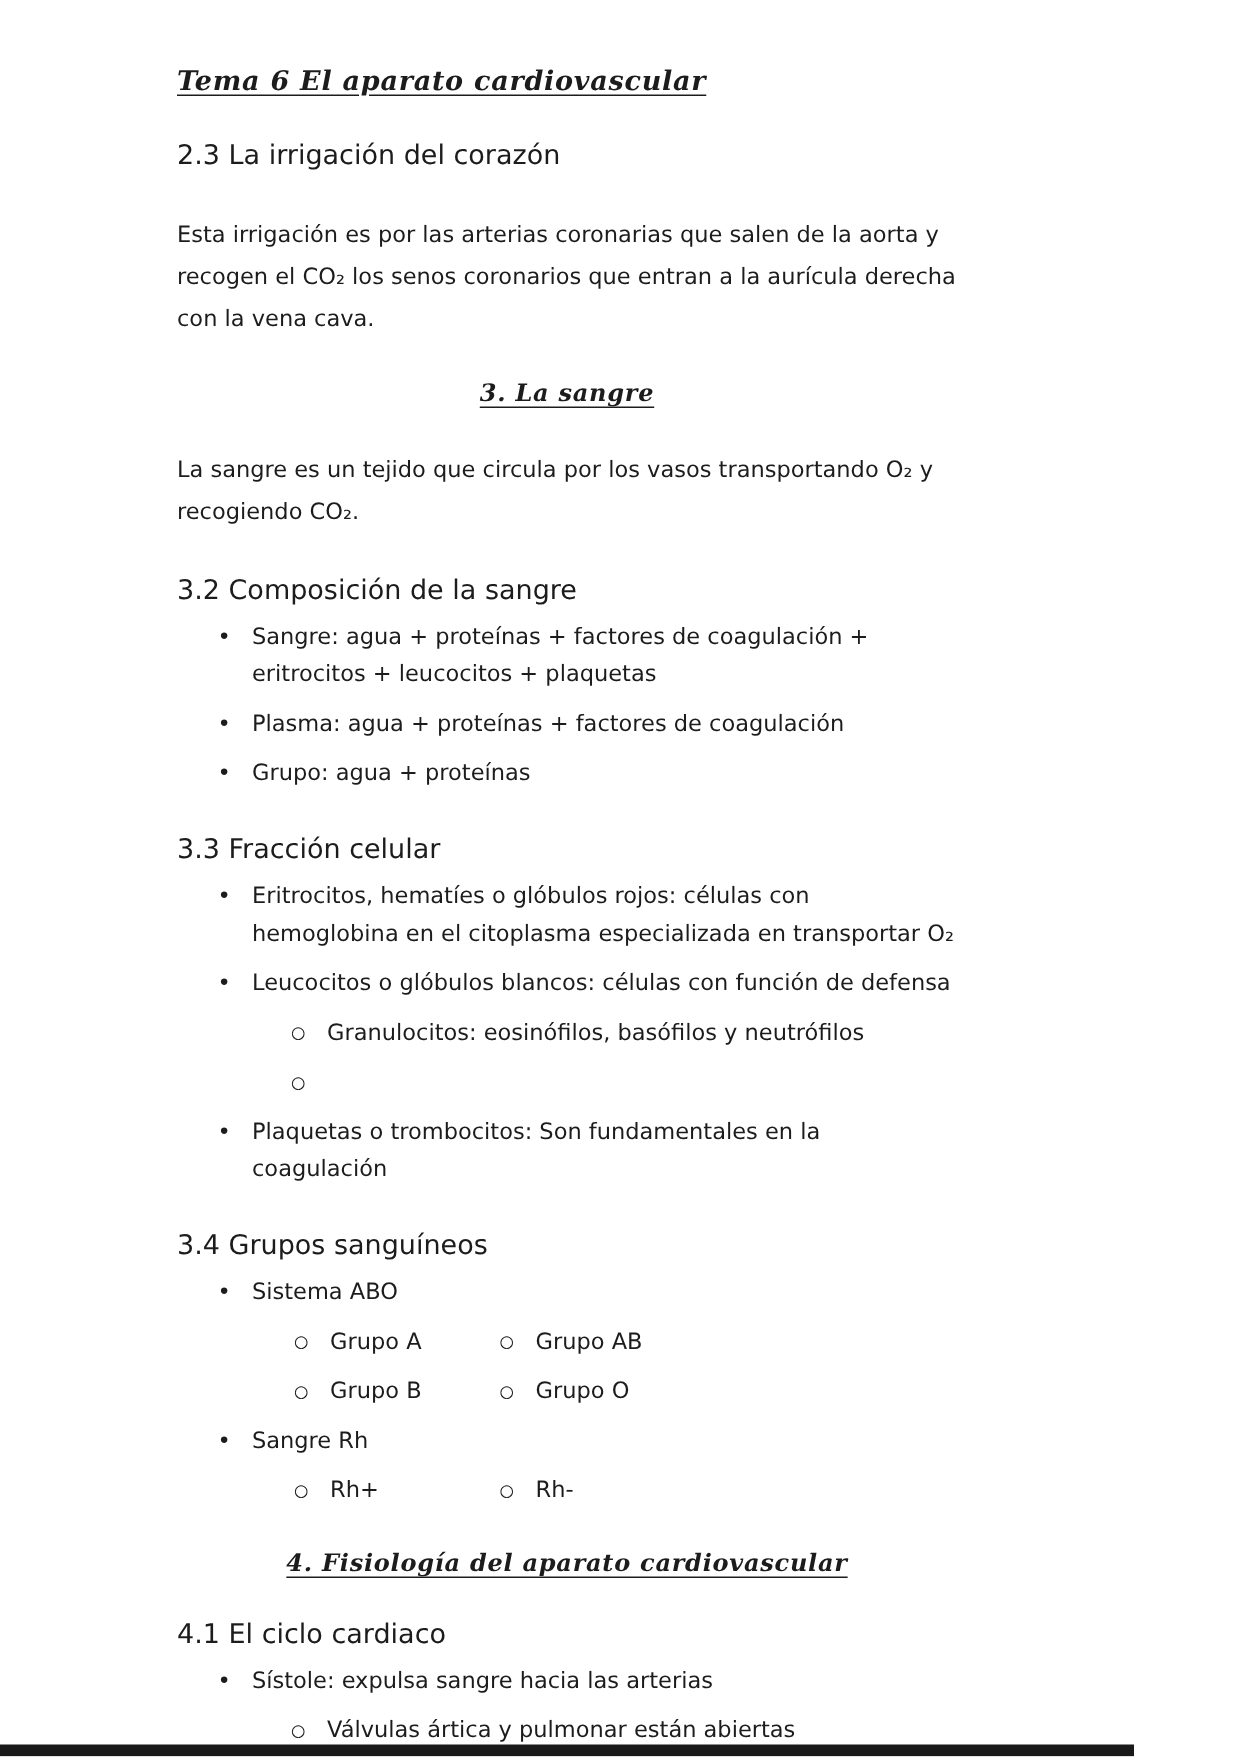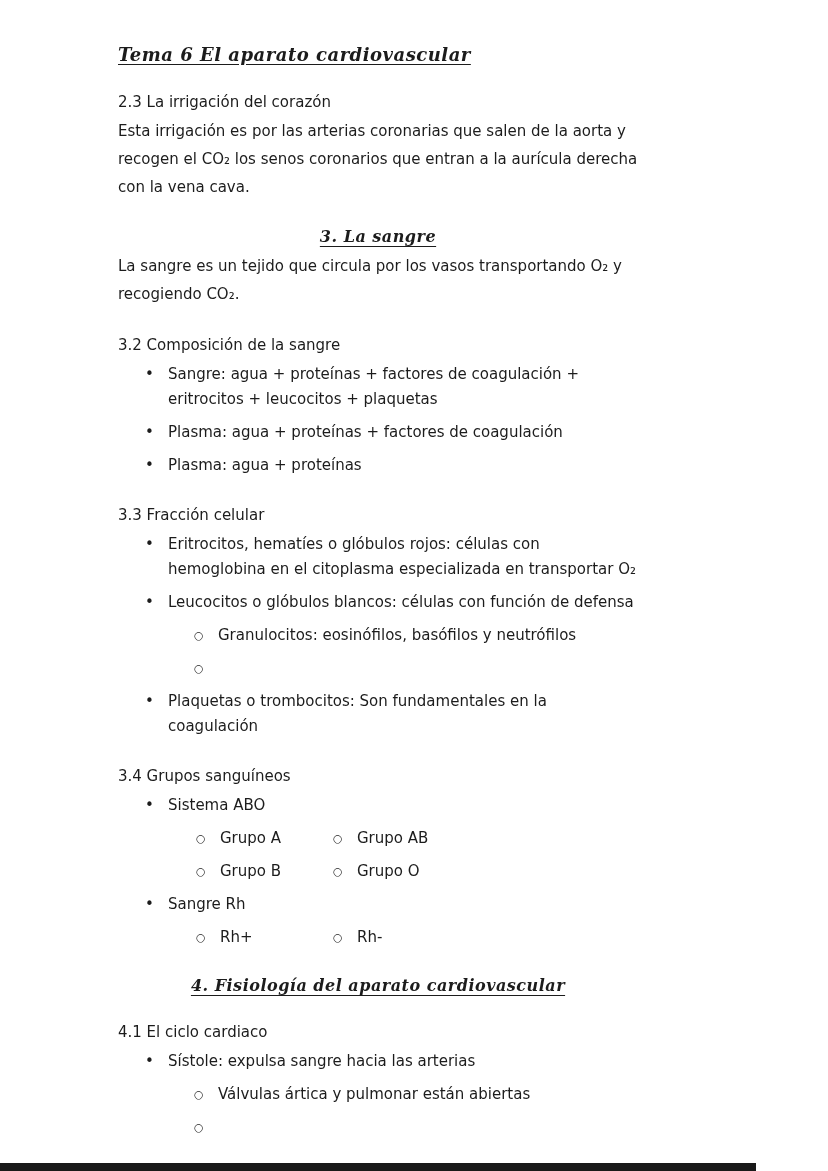--- a/index.html
+++ b/index.html
@@ -18,22 +18,22 @@
     font-style:italic;
     font-weight:700;
     letter-spacing:0.5px;
   }
   .title{
     font-size:18px;
     text-decoration:underline;
     text-underline-offset:3px;
     margin:0;
   }
-  .h{margin-top:28px;font-size:15px;}
-  .p{margin-top:6px;font-size:15px;line-height:28px;}
+  .h{margin-top:28px;font-size:18px;}
+  .p{margin-top:28px;font-size:15px;line-height:28px;}
   .ch{
     margin-top:26px;
     font-size:16px;
     text-align:center;
     text-decoration:underline;
     text-underline-offset:4px;
   }
   .li{display:flex;margin-top:8px;font-size:15px;line-height:25px;}
   .l1{padding-left:27px;}
   .l1 > .marker{width:23px;flex:0 0 23px;}
@@ -66,21 +66,21 @@
         <div class="li l1">
           <span class="marker">•</span>
           <span class="text">Sangre: agua + proteínas + factores de coagulación + eritrocitos + leucocitos + plaquetas</span>
         </div>
         <div class="li l1">
           <span class="marker">•</span>
           <span class="text">Plasma: agua + proteínas + factores de coagulación</span>
         </div>
         <div class="li l1">
           <span class="marker">•</span>
-          <span class="text">Plasma: agua + proteínas</span>
+          <span class="text">Grupo: agua + proteínas</span>
         </div>
         <div class="h">3.3 Fracción celular</div>
         <div class="li l1">
           <span class="marker">•</span>
           <span class="text">Eritrocitos, hematíes o glóbulos rojos: células con hemoglobina en el citoplasma especializada en transportar O₂</span>
         </div>
         <div class="li l1">
           <span class="marker">•</span>
           <span class="text">Leucocitos o glóbulos blancos: células con función de defensa</span>
         </div>

